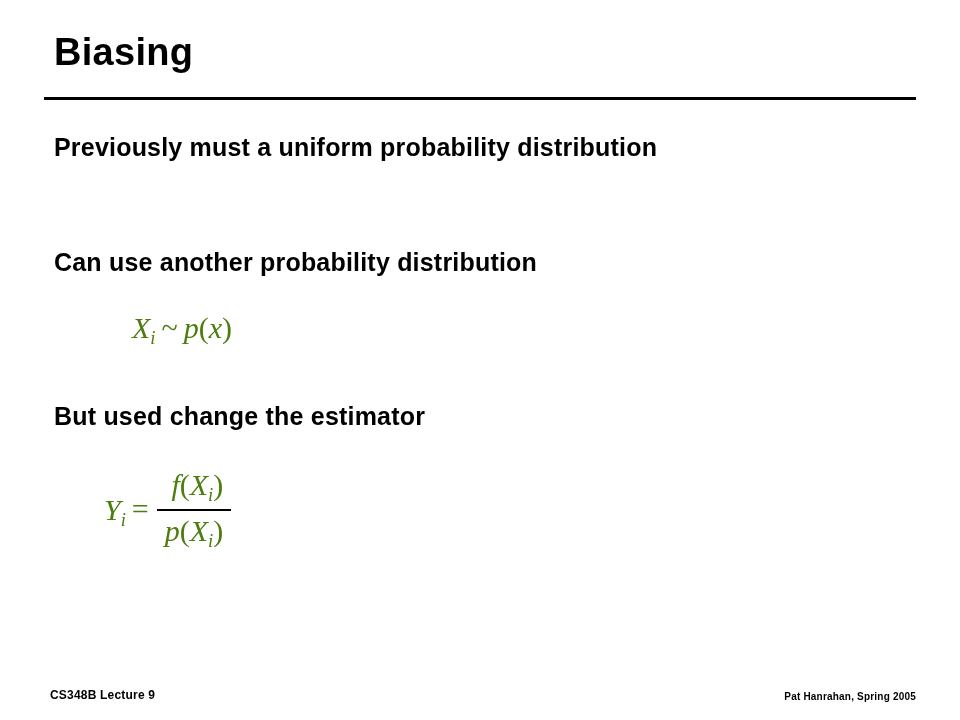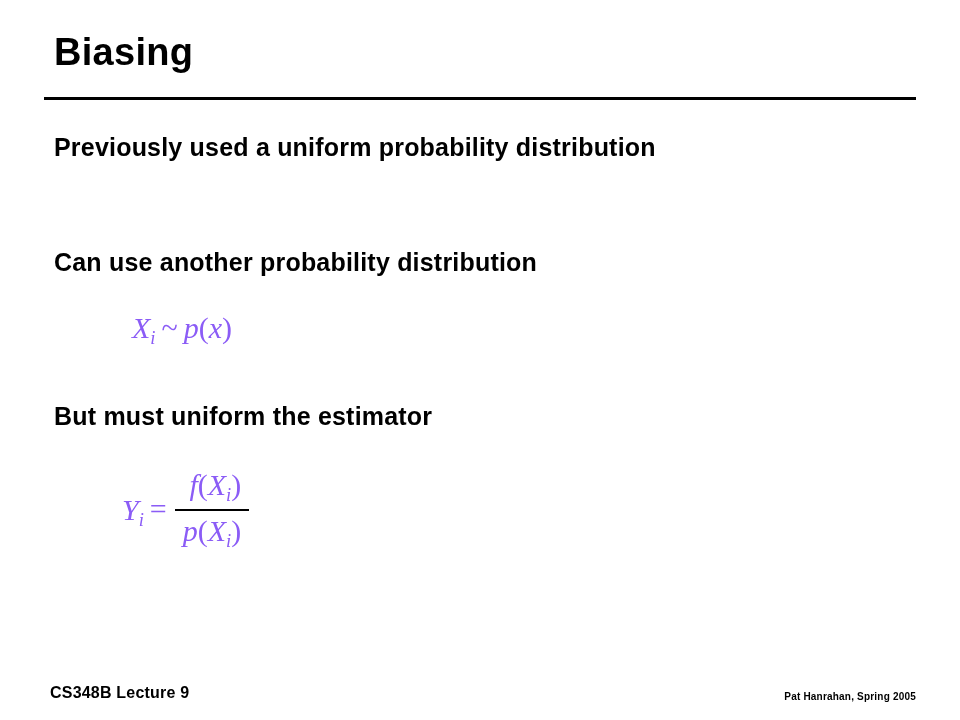--- a/index.html
+++ b/index.html
@@ -50,29 +50,29 @@
     white-space: nowrap;
   }
   .bullet-1 { top: 133px; }
   .bullet-2 { top: 248px; }
   .bullet-3 { top: 402px; }
 
   
   .equation {
     position: absolute;
     font-family: "Liberation Serif", serif;
-    color: #8b5cf6;
+    color: #4d7c0f;
   }
   .eq-1 {
     left: 132px;
     top: 311px;
     font-size: 30px;
   }
   .eq-2 {
-    left: 122px;
+    left: 104px;
     top: 470px;
     font-size: 30px;
   }
   .mi { font-style: italic; }
   .sub {
     font-size: 0.62em;
     font-style: italic;
     vertical-align: -0.32em;
     letter-spacing: 0;
   }
@@ -109,44 +109,44 @@
   .eq-inline {
     display: inline-block;
     vertical-align: middle;
   }
 
   
   .footer-left {
     position: absolute;
     left: 50px;
     bottom: 18px;
-    font-size: 16px;
+    font-size: 12px;
     font-weight: bold;
     letter-spacing: 0.2px;
   }
   .footer-right {
     position: absolute;
     right: 44px;
     bottom: 18px;
     font-size: 10px;
     font-weight: bold;
     letter-spacing: 0.2px;
   }
 </style>
 </head>
 <body>
 
 <div class="slide">
 
   <div class="slide-title">Biasing</div>
   <div class="title-rule"></div>
 
-  <div class="bullet bullet-1">Previously used a uniform probability distribution</div>
+  <div class="bullet bullet-1">Previously must a uniform probability distribution</div>
   <div class="bullet bullet-2">Can use another probability distribution</div>
-  <div class="bullet bullet-3">But must uniform the estimator</div>
+  <div class="bullet bullet-3">But used change the estimator</div>
 
   <div class="equation eq-1">
     <span class="mi">X</span><span class="sub">i</span><span class="op">~</span><span class="mi">p</span><span class="paren">(</span><span class="mi">x</span><span class="paren">)</span>
   </div>
 
   <div class="equation eq-2">
     <span class="eq-inline">
       <span class="mi">Y</span><span class="sub">i</span>
     </span><span class="op">=</span><span class="frac">
       <span class="num"><span class="mi">f</span><span class="paren">(</span><span class="mi">X</span><span class="sub">i</span><span class="paren">)</span></span>

